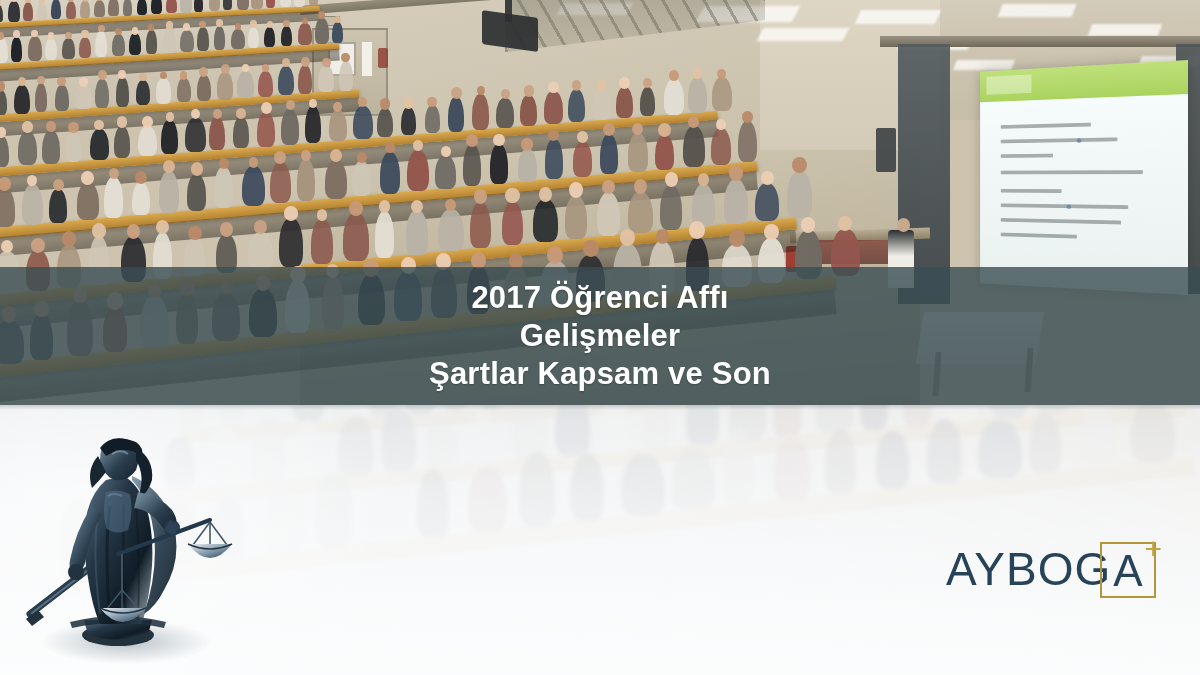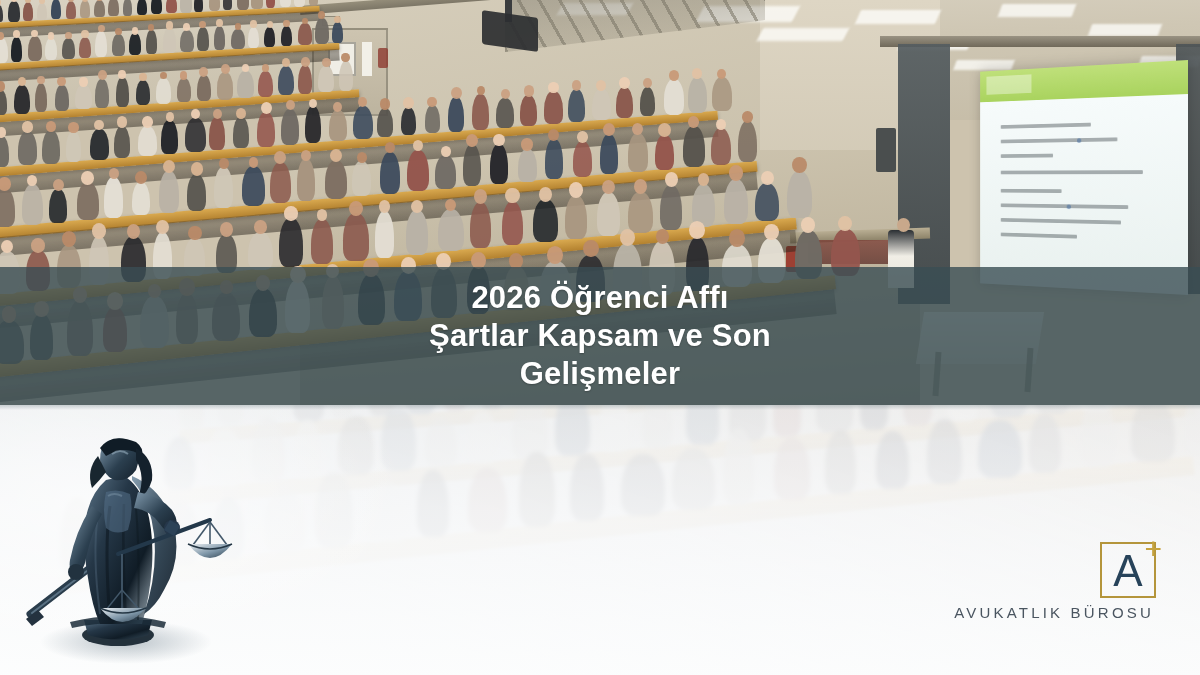--- a/index.html
+++ b/index.html
@@ -641,23 +641,23 @@
         <div class="head" style="left:764.3214450098338px;top:224.2516488075141px;width:14.502936329087241px;height:15.953229961995966px;background:#eccfb4;opacity:.95;"></div>
         <div class="person" style="left:794.7999999999997px;top:230.0715273803113px;width:26.97297957157716px;height:49.340584077872336px;background:#6f6a63;opacity:0.9897390232887119;"></div>
         <div class="head" style="left:801.2339139753251px;top:217.09478788905906px;width:14.105151620926334px;height:15.515666783018968px;background:#eccfb4;opacity:.95;"></div>
         <div class="person" style="left:831.1999999999997px;top:228.72921788995444px;width:28.447349562961605px;height:46.85709940455854px;background:#94564d;opacity:0.9450952316448092;"></div>
         <div class="head" style="left:838.4199761180903px;top:215.8424123493164px;width:14.007397326780483px;height:15.408137059458532px;background:#e0c2a4;opacity:.95;"></div>
       </div>
   </div>
 
   <div class="title-band">
     <div class="title-text">
-      <div>2026 Öğrenci Affı</div>
+      <div>2017 Öğrenci Affı</div>
+      <div>Gelişmeler</div>
       <div>Şartlar Kapsam ve Son</div>
-      <div>Gelişmeler</div>
     </div>
   </div>
 
   <div class="bottom">
     <div class="bottom-ghost" id="ghost">
         <div class="ghost-bench" style="left:180px;top:24.5px;width:1020px;height:13.75px;transform:rotate(-4deg);transform-origin:left center;"></div>
         <div class="ghost-person" style="left:180px;top:-29.229030936956406px;width:24.2165905283764px;height:53.729030936956406px;background:#c2bcb0;opacity:0.5901585578918457;"></div>
         <div class="ghost-person" style="left:217.5px;top:-33.102309349554005px;width:25.86228370666504px;height:54.98005390167236px;background:#c2bcb0;opacity:0.5029797554016113;"></div>
         <div class="ghost-person" style="left:255px;top:-32.8264202989682px;width:22.901697419583797px;height:52.08190940320492px;background:#e6e2d8;opacity:0.5721557855606079;"></div>
         <div class="ghost-person" style="left:292.5px;top:-34.60845209174521px;width:31.86944752931595px;height:51.24168574810028px;background:#3b3b40;opacity:0.591072412347421;"></div>
@@ -806,21 +806,21 @@
       </g>
 
       <path d="M98 40 Q106 34 114 40" stroke="#9fb6c6" stroke-width="2" fill="none" opacity=".55"></path>
       <path d="M94 82 Q100 78 108 82" stroke="#8aa3b5" stroke-width="2" fill="none" opacity=".4"></path>
     </svg>
   </div>
 
 
   <div class="logo">
     <div class="logo-row">
+      <span class="logo-word">AYBOG</span>
       <span class="logo-mark">
         <span class="logo-mark-a">A</span>
         <span class="logo-plus">+</span>
       </span>
     </div>
-    <div class="logo-sub">AVUKATLIK BÜROSU</div>
   </div>
 
 </div>
 
 </body></html>

